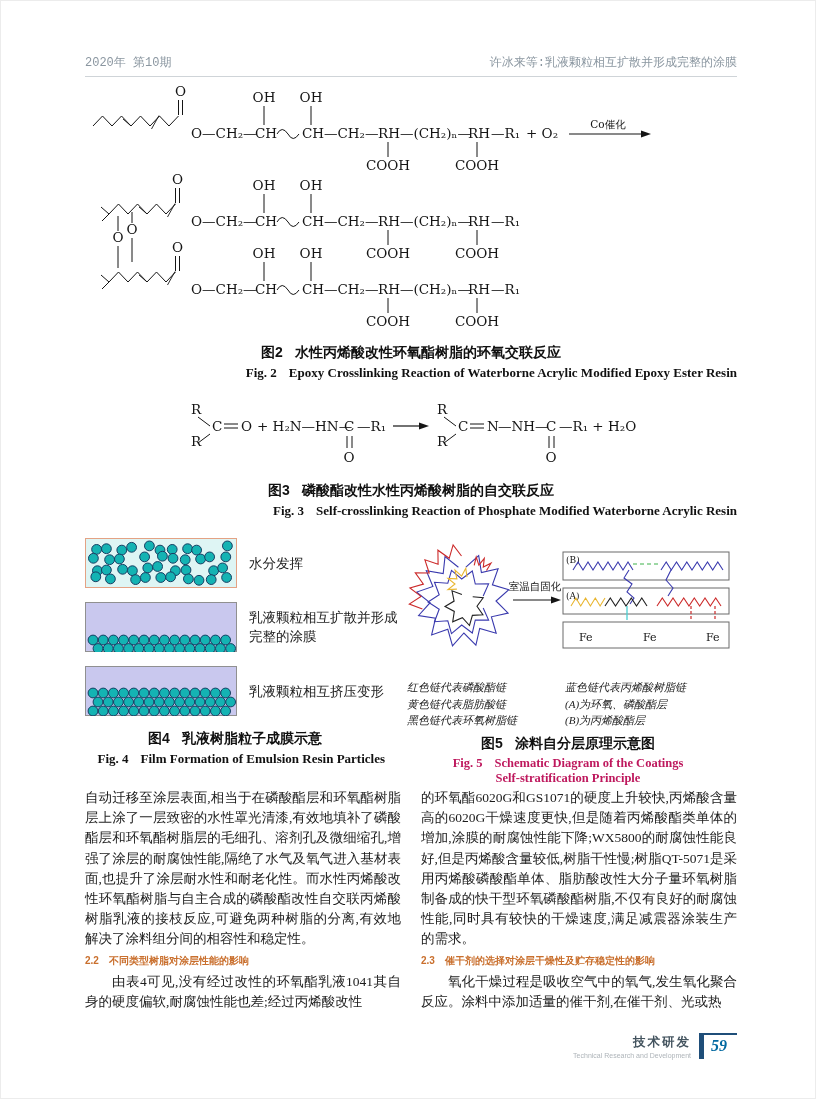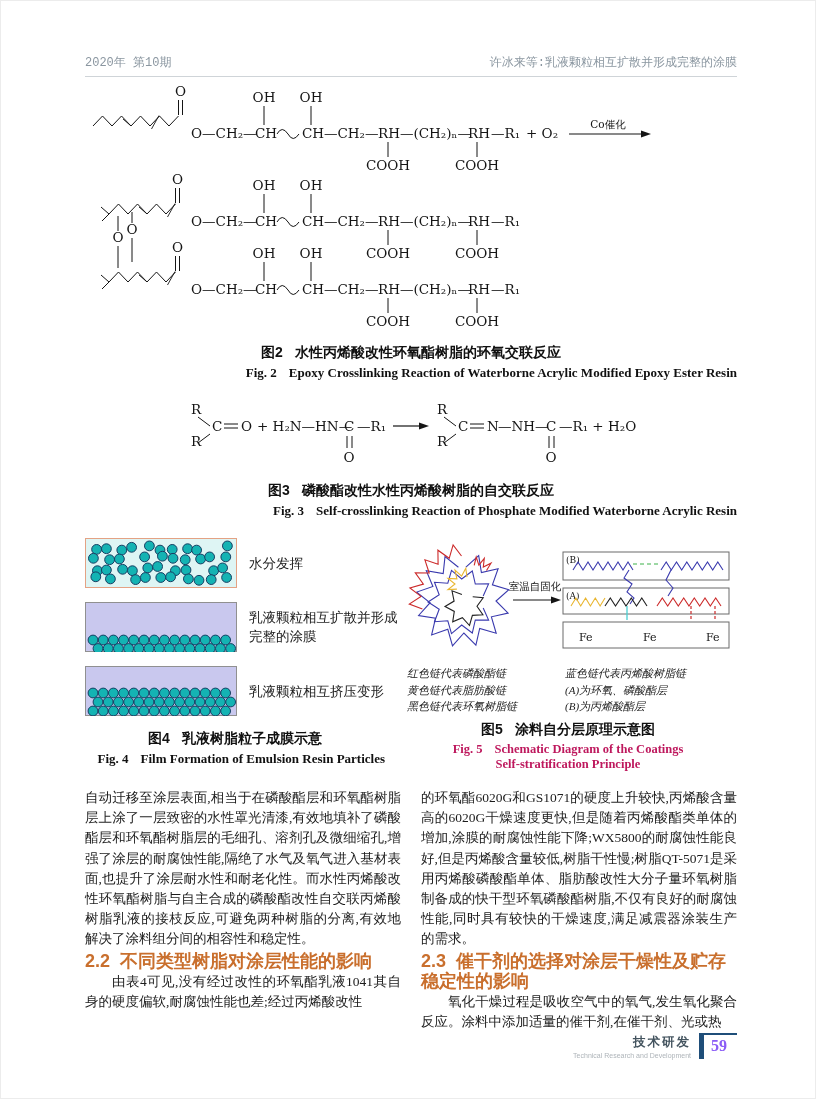--- a/index.html
+++ b/index.html
@@ -16,40 +16,40 @@
   .cap-cn{text-align:center;font-family:"Liberation Sans","DejaVu Sans",sans-serif;
           font-weight:bold;font-size:14px;margin-top:6px;color:#111;}
   .cap-en{text-align:right;font-weight:bold;font-size:13px;margin-top:3px;color:#111;font-family:Liberation Serif, serif;}
   .cap-label{margin-right:12px;}
   #figrow{position:absolute;top:538px;left:85px;width:652px;display:flex;}
   #fig4col{width:318px;}
   #fig5col{width:334px;}
   .f4row{display:flex;align-items:center;margin-bottom:14px;}
   .f4label{margin-left:12px;font-size:13.5px;line-height:19px;width:150px;}
   .f4caps{width:300px;}
-  .legend{display:flex;margin-top:5px;font-style:italic;font-size:11px;line-height:16.5px;}
+  .legend{display:flex;margin-top:19px;font-style:italic;font-size:11px;line-height:16.5px;}
   .lg-left{width:158px;padding-left:4px;}
   .lg-right{width:172px;}
   .f5caps{width:330px;margin-top:6px;}
   .cap-en2{text-align:center;font-weight:bold;font-size:12.5px;color:#be185d;}
   #bodycols{position:absolute;top:788px;left:85px;width:652px;display:flex;}
   .col{width:316px;}
   .col + .col{margin-left:20px;}
   .col p{margin:0;font-size:13.5px;line-height:20.2px;text-align:justify;}
   p.ind{text-indent:2em;}
   .h2{font-family:"Liberation Sans","DejaVu Sans",sans-serif;font-weight:bold;
-      font-size:18px;line-height:20.2px;color:#c96f2d;margin:1px 0;}
+      font-size:10px;line-height:20.2px;color:#c96f2d;margin:1px 0;}
   .h2 .ht{margin-left:10px;}
   #footer{position:absolute;top:1033px;right:79px;display:flex;align-items:flex-end;}
   .fleft{text-align:right;font-family:"Liberation Sans","DejaVu Sans",sans-serif;}
   .fcn{font-size:12.5px;font-weight:bold;color:#44545f;letter-spacing:2px;}
   .fen{font-size:7px;color:#aeb4b9;margin-top:1px;}
   .pagebox{margin-left:8px;border-top:2px solid #1f4e79;border-left:5px solid #1f4e79;
            padding:2px 10px 4px 7px;}
-  .pnum{font-size:16px;font-weight:bold;color:#8b5cf6;}
+  .pnum{font-size:16px;font-weight:bold;font-style:italic;color:#0369a1;}
   svg text{dominant-baseline:alphabetic;}
 </style>
 </head>
 <body>
 
 <div class="page">
 
   <div class="header">
     <span>2020年 第10期</span>
     <span>许冰来等:乳液颗粒相互扩散并形成完整的涂膜</span>

